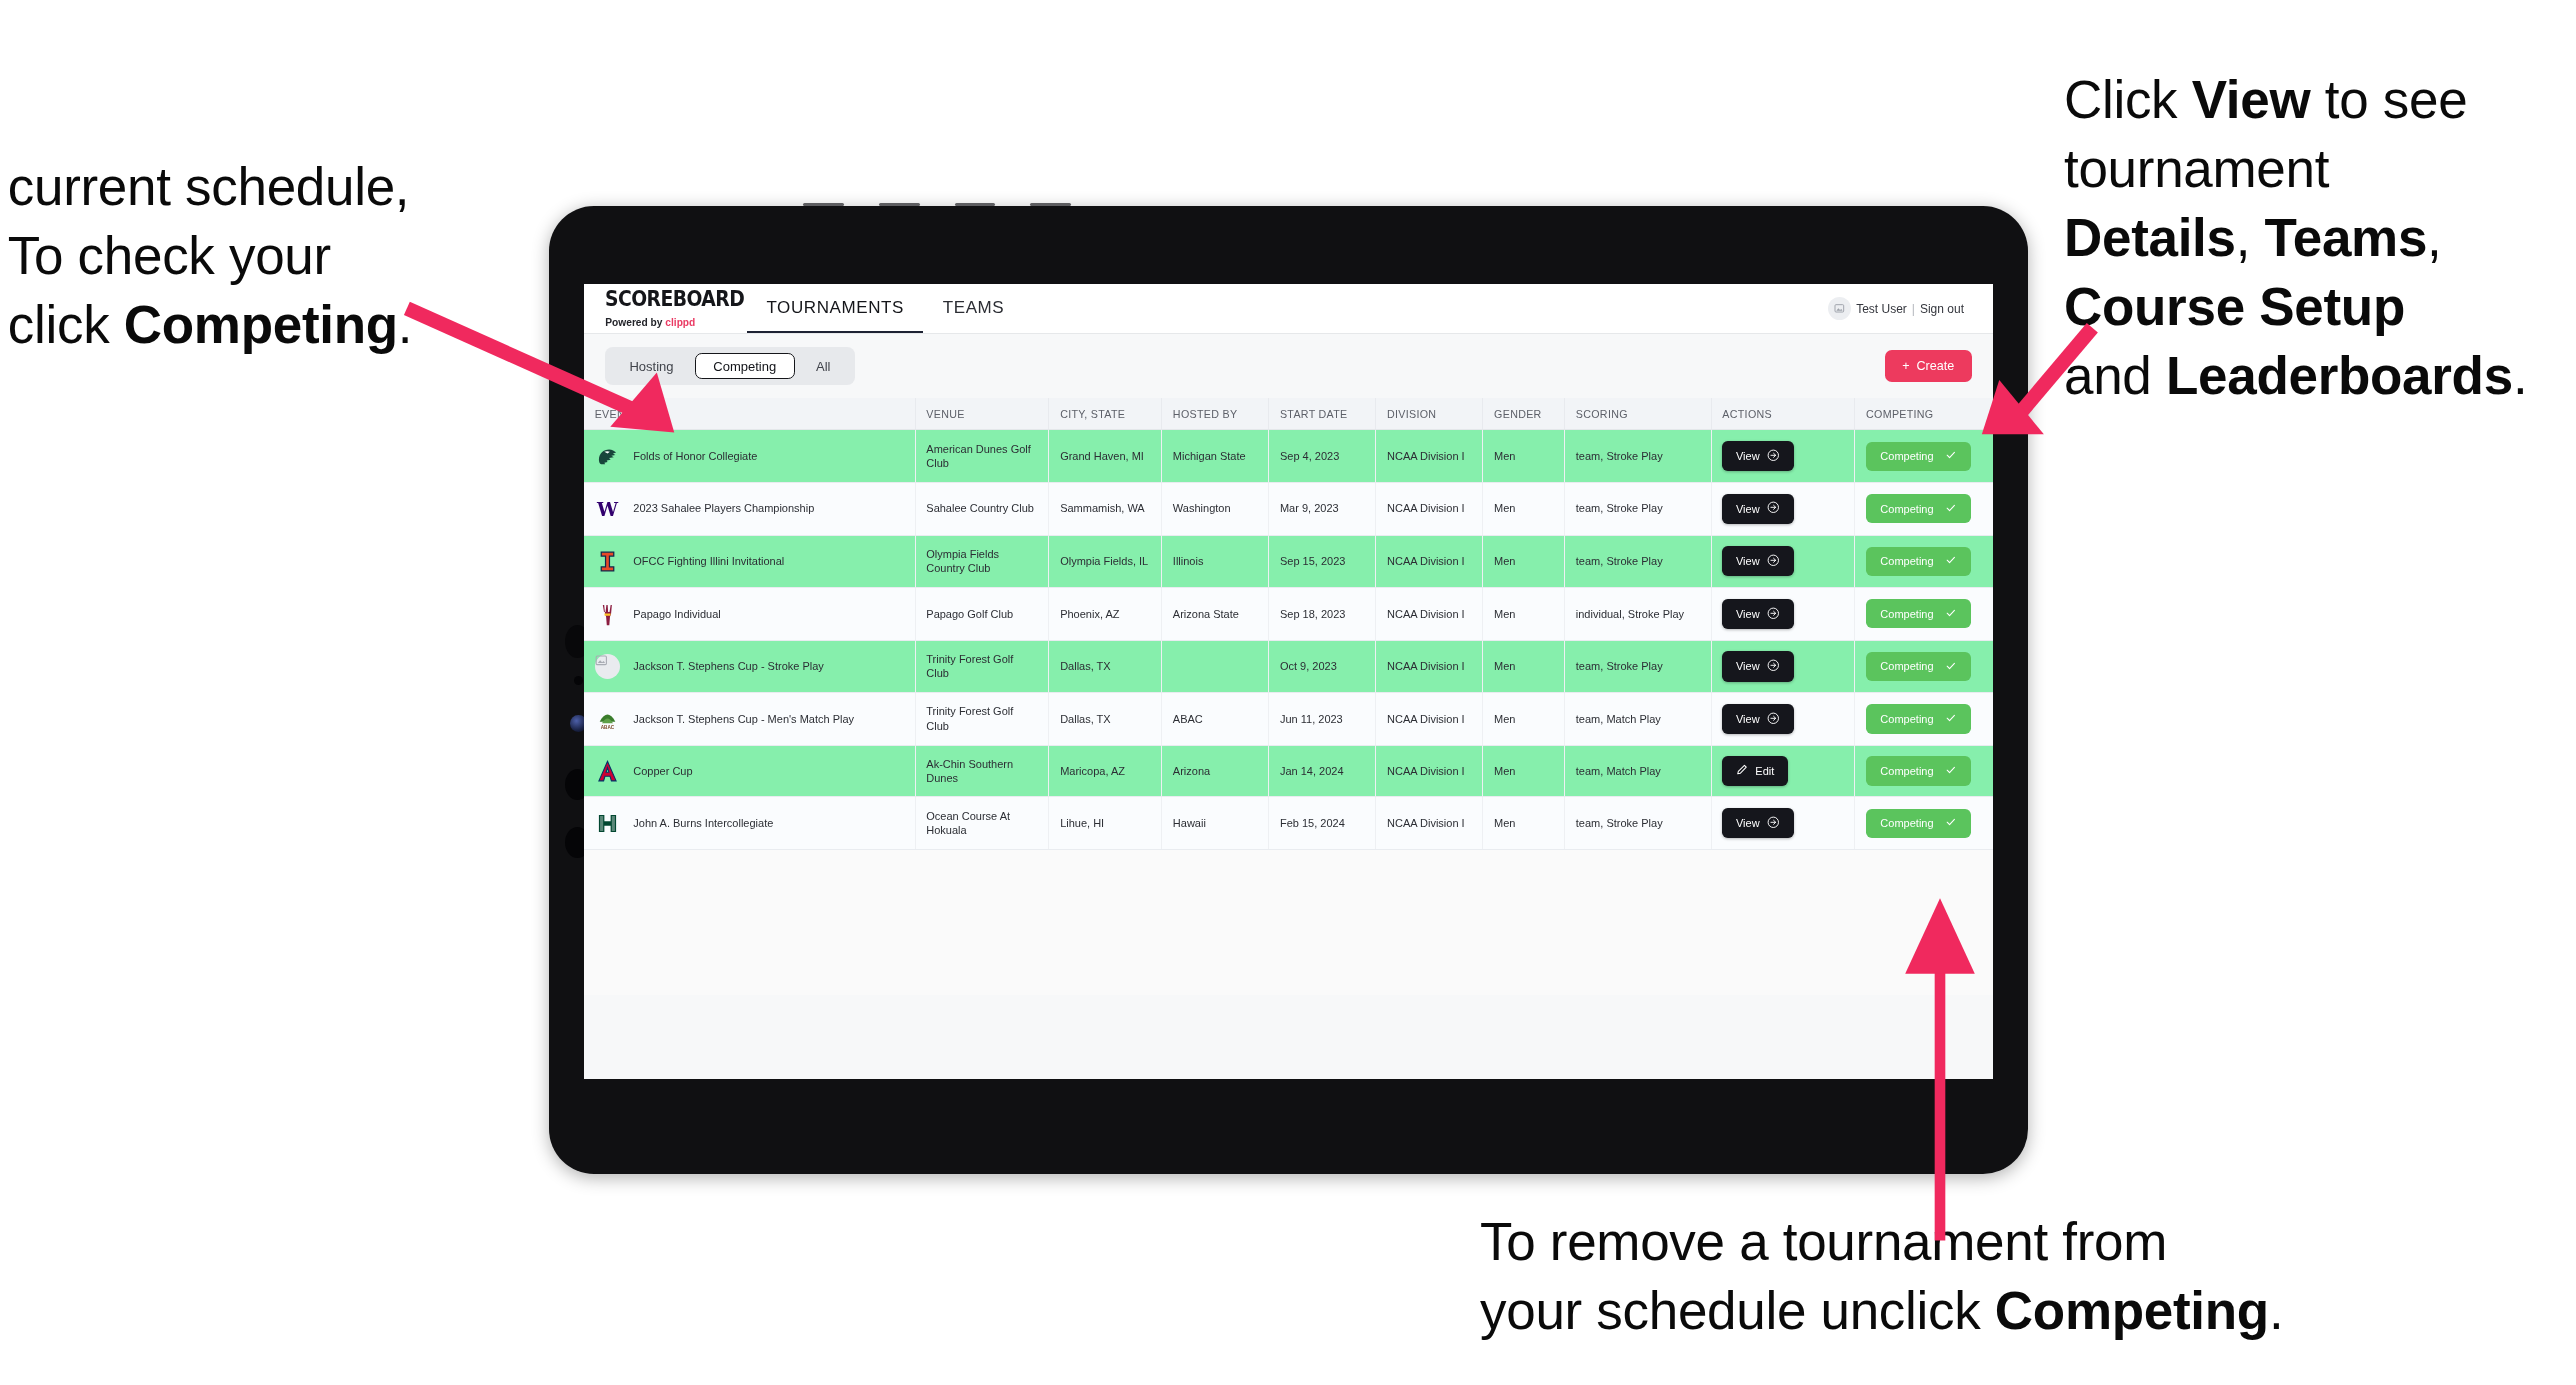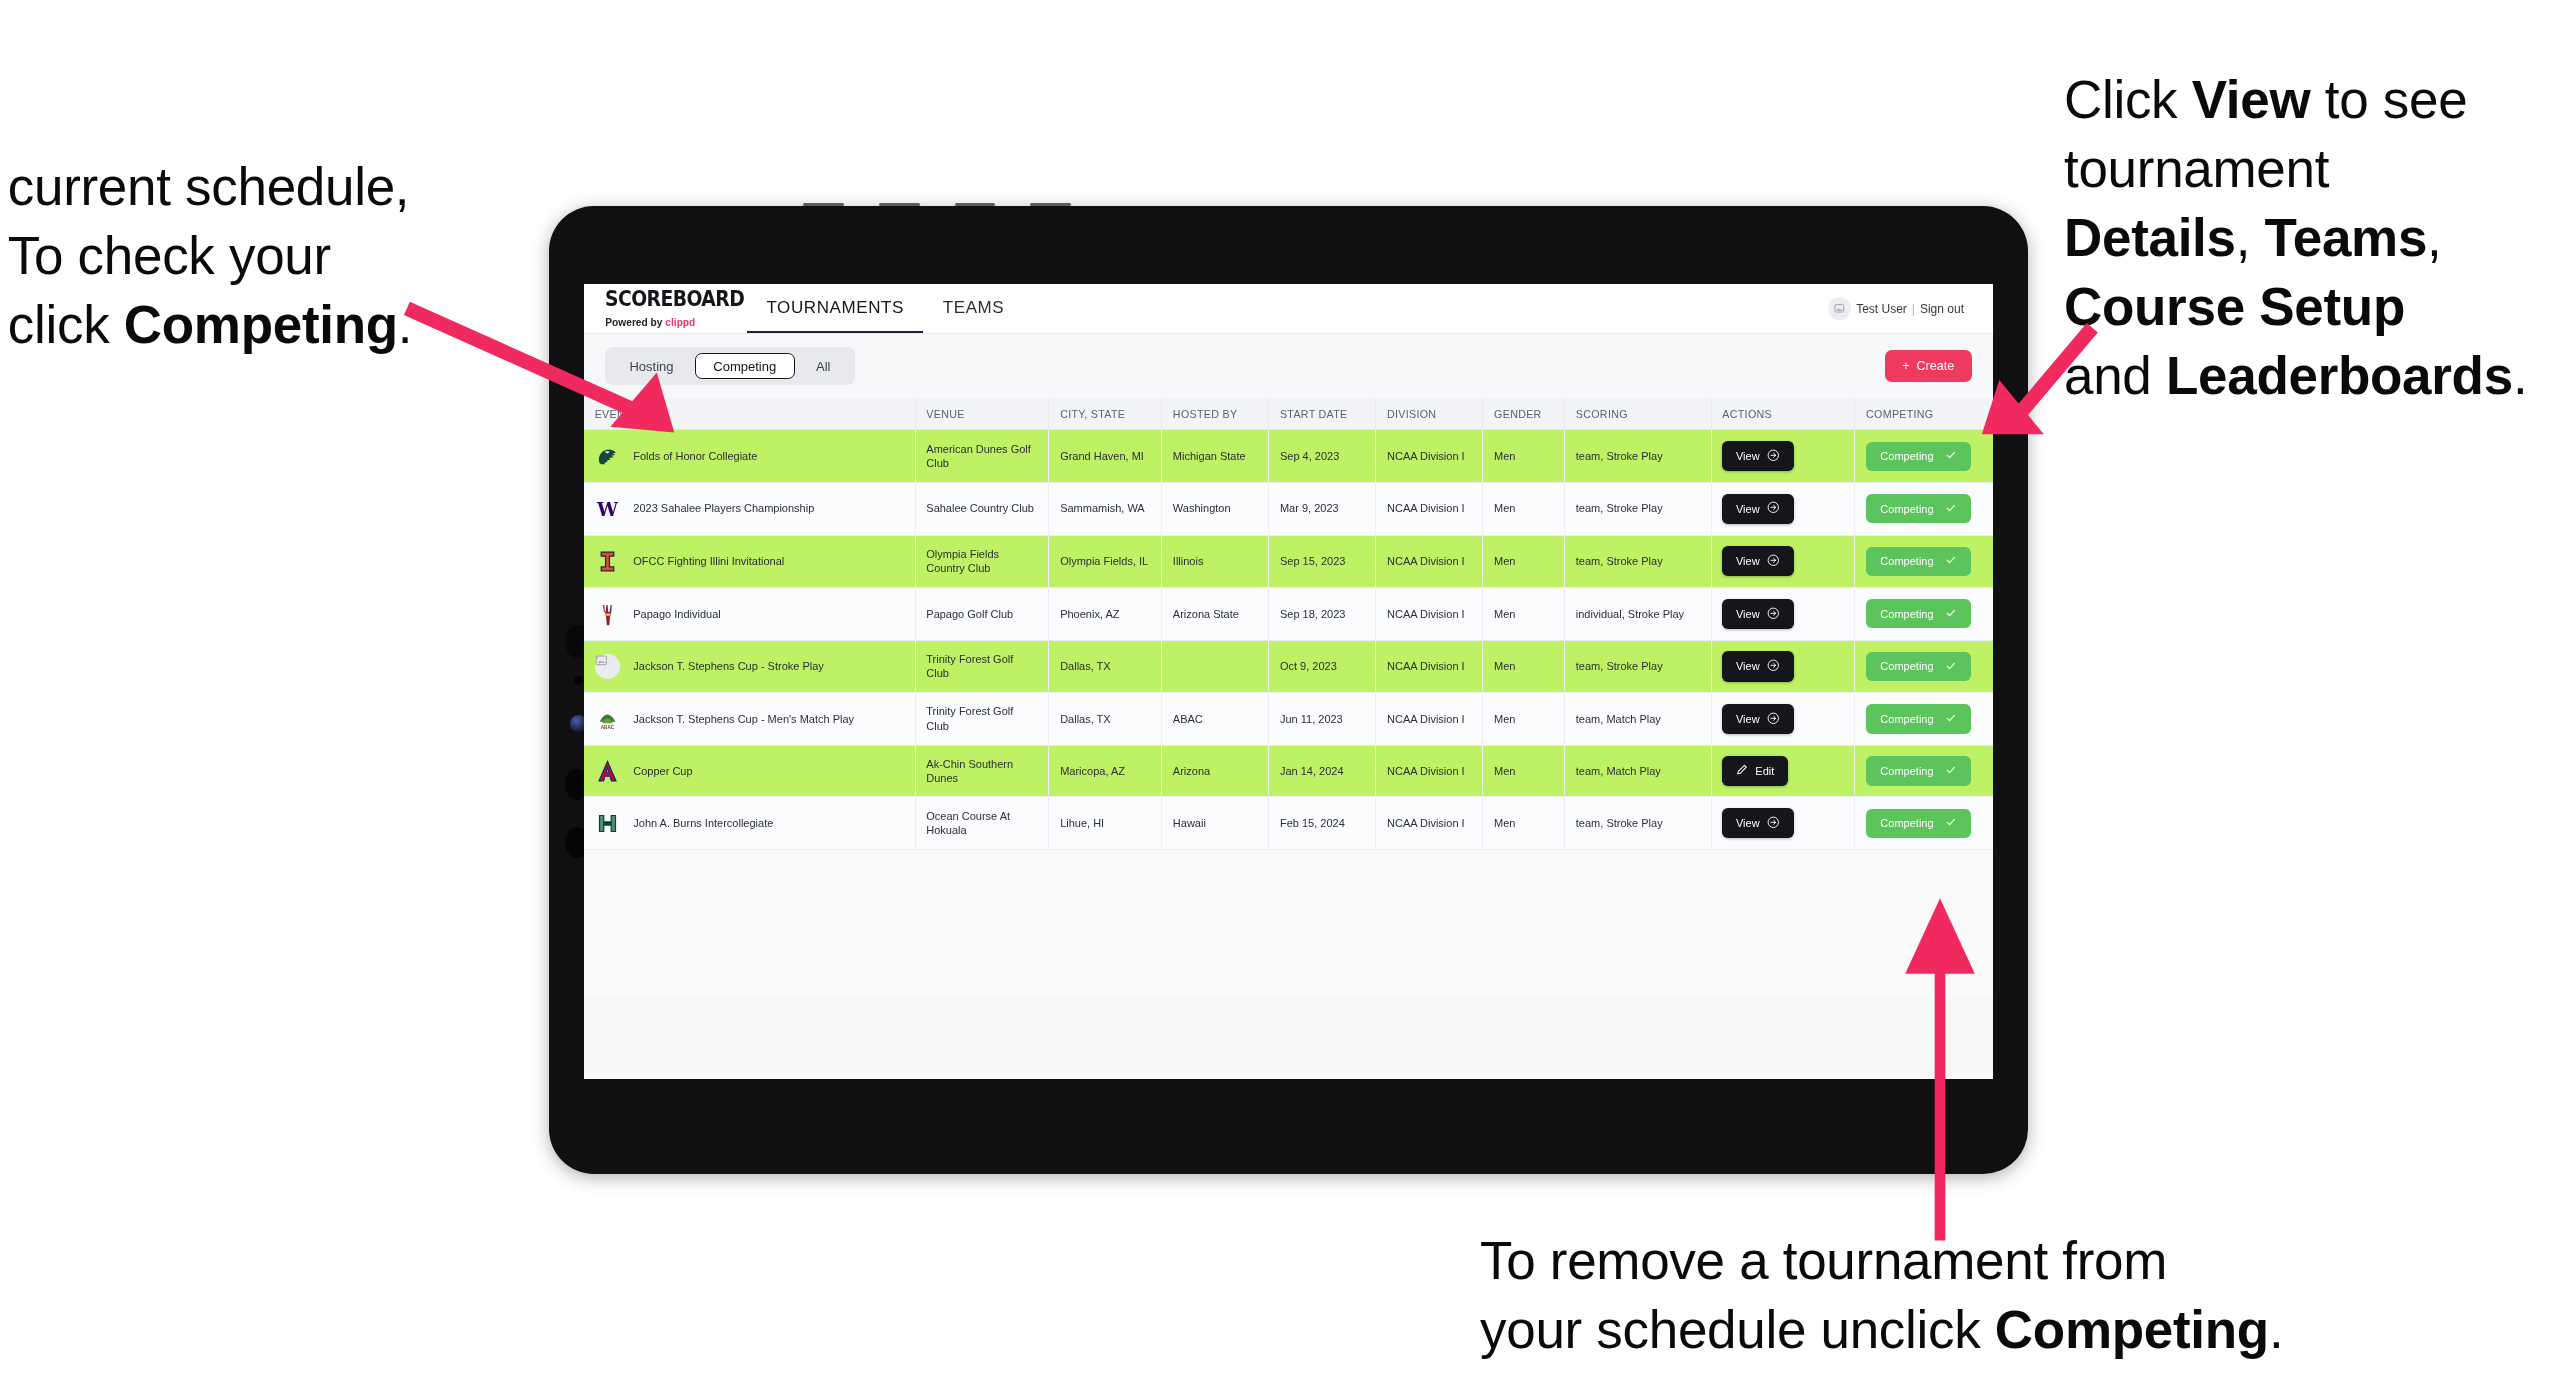--- a/index.html
+++ b/index.html
@@ -16,21 +16,21 @@
   .annot {
     position: absolute;
     color: #0a0a0a;
     font-family: "Liberation Sans", sans-serif;
     line-height: 1.30;
     letter-spacing: -0.3px;
   }
   .annot b { font-weight: 700; }
   #annot-left  { left: 7.8px;  top: 153px;  width: 456px; font-size: 53px; font-weight: 400; }
   #annot-right { left: 2064px; top: 66px; width: 514px; font-size: 53px; font-weight: 400; }
-  #annot-bottom{ left: 1480px; top: 1208px; width: 1028px; font-size: 53px; font-weight: 400; margin-top: 19px; }
+  #annot-bottom{ left: 1480px; top: 1208px; width: 1028px; font-size: 53px; font-weight: 400; }
 
   
   .arrow-svg { position: absolute; overflow: visible; pointer-events: none; }
 
   
   .device {
     position: absolute;
     left: 549px; top: 206px;
     width: 1479px; height: 968px;
     background: #101012;
@@ -128,21 +128,21 @@
   table.grid { width:100%; border-collapse: collapse; table-layout: fixed; }
   table.grid th {
     background:#f2f4f7; color:#5d6069; font-size:10.7px; font-weight:400; letter-spacing:0.3px;
     text-align:left; padding:9.7px 10.7px; border-bottom:1px solid #e4e7ea; border-right:1px solid #e8eaee;
     text-transform: uppercase;
   }
   table.grid td {
     font-size:11px; color:#2c2e34; padding:10.7px; vertical-align:middle;
     border-bottom:1px solid #e9ecf0; border-right:1px solid #eef0f3; line-height:1.32;
   }
-  table.grid tbody tr { background:#bef264; }
+  table.grid tbody tr { background:#86efac; }
   table.grid tbody tr:nth-child(even) { background:#fafcfe; }
   .c-event { width: 23.5%; }
   .c-venue { width: 9.5%; }
   .c-city  { width: 8%; }
   .c-host  { width: 7.6%; }
   .c-start { width: 7.6%; }
   .c-div   { width: 7.6%; }
   .c-gender{ width: 5.8%; }
   .c-score { width: 10.4%; }
   .c-act   { width: 10.2%; }

